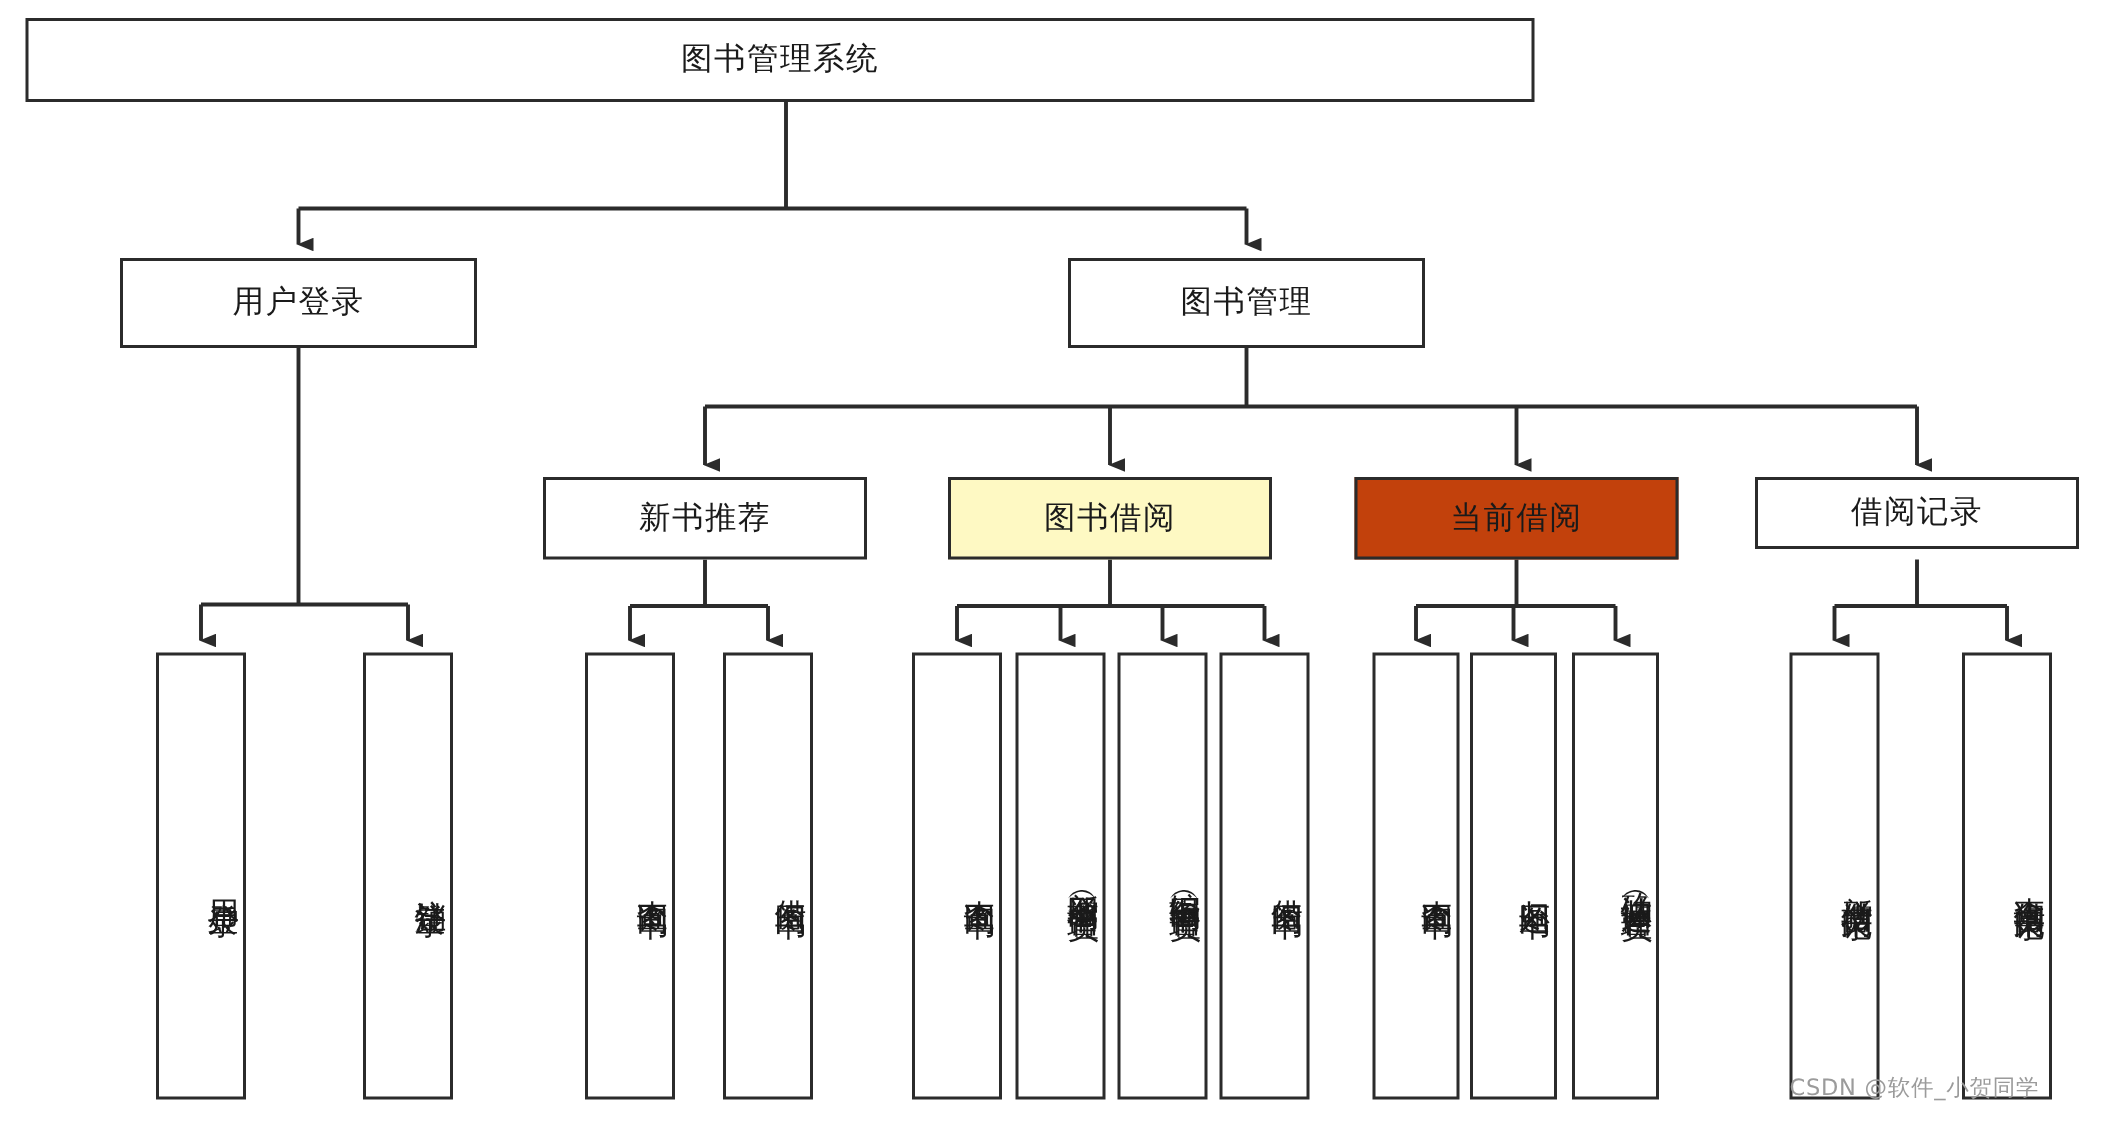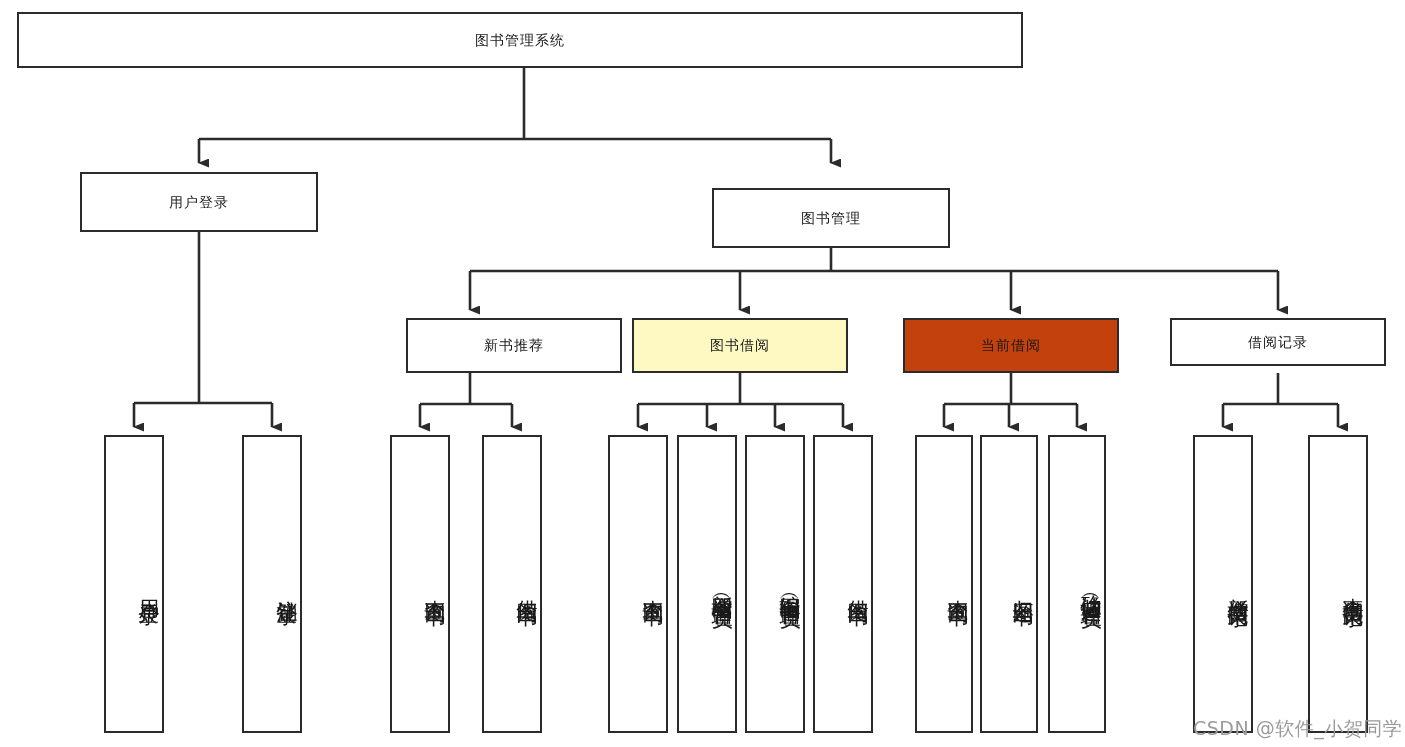--- a/index.html
+++ b/index.html
@@ -30,21 +30,21 @@
     position: absolute;
     box-sizing: border-box;
     border: 2px solid #2b2b2b;
     background: #ffffff;
     display: flex;
     align-items: center;
     justify-content: center;
     color: #1a1a1a;
   }
   .node.horiz {
-    font-size: 14px;
+    font-size: 21px;
     letter-spacing: 1px;
     line-height: 1.2;
     white-space: nowrap;
   }
   .node.vert {
     writing-mode: vertical-rl;
     text-orientation: upright;
     font-size: 21px;
     line-height: 1.25;
     letter-spacing: 2px;
@@ -52,21 +52,21 @@
     justify-content: center;
     padding-top: 6px;
   }
   .node.vert .vlabel {
     writing-mode: vertical-rl;
     text-orientation: upright;
     display: block;
   }
   .watermark {
     position: absolute;
-    font-size: 19px;
+    font-size: 15px;
     color: #9b9b9b;
     white-space: nowrap;
     letter-spacing: 0.5px;
   }
 </style>
 </head>
 <body>
 
 <div id="canvas" style="background: rgb(255, 255, 255);">
 
@@ -120,25 +120,25 @@
     </g>
   </svg>
 
   <div class="node horiz" id="node-root" style="left: 17px; top: 12px; width: 1006px; height: 56px; border-color: rgb(43, 43, 43); background: rgb(255, 255, 255);">
     <span>图书管理系统</span>
   </div>
 
   <div class="node horiz" id="node-l2-0" style="left: 80px; top: 172px; width: 238px; height: 60px; border-color: rgb(43, 43, 43); background: rgb(255, 255, 255);">
     <span>用户登录</span>
   </div>
-  <div class="node horiz" id="node-l2-1" style="left: 712px; top: 188px; width: 238px; height: 60px; border-color: rgb(43, 43, 43); background: rgb(255, 255, 255);">
+  <div class="node horiz" id="node-l2-1" style="left: 712px; top: 172px; width: 238px; height: 60px; border-color: rgb(43, 43, 43); background: rgb(255, 255, 255);">
     <span>图书管理</span>
   </div>
 
-  <div class="node horiz" id="node-l3-0" style="left: 362px; top: 318px; width: 216px; height: 55px; border-color: rgb(43, 43, 43); background: rgb(255, 255, 255); margin-left: 44px;">
+  <div class="node horiz" id="node-l3-0" style="left: 362px; top: 318px; width: 216px; height: 55px; border-color: rgb(43, 43, 43); background: rgb(255, 255, 255);">
     <span>新书推荐</span>
   </div>
   <div class="node horiz" id="node-l3-1" style="left: 632px; top: 318px; width: 216px; height: 55px; border-color: rgb(43, 43, 43); background: #fef9c3;">
     <span>图书借阅</span>
   </div>
   <div class="node horiz" id="node-l3-2" style="left: 903px; top: 318px; width: 216px; height: 55px; border-color: rgb(43, 43, 43); background: #c2410c;">
     <span>当前借阅</span>
   </div>
   <div class="node horiz" id="node-l3-3" style="left: 1170px; top: 318px; width: 216px; height: 48px; border-color: rgb(43, 43, 43); background: rgb(255, 255, 255); text-align: right;">
     <span>借阅记录</span>

